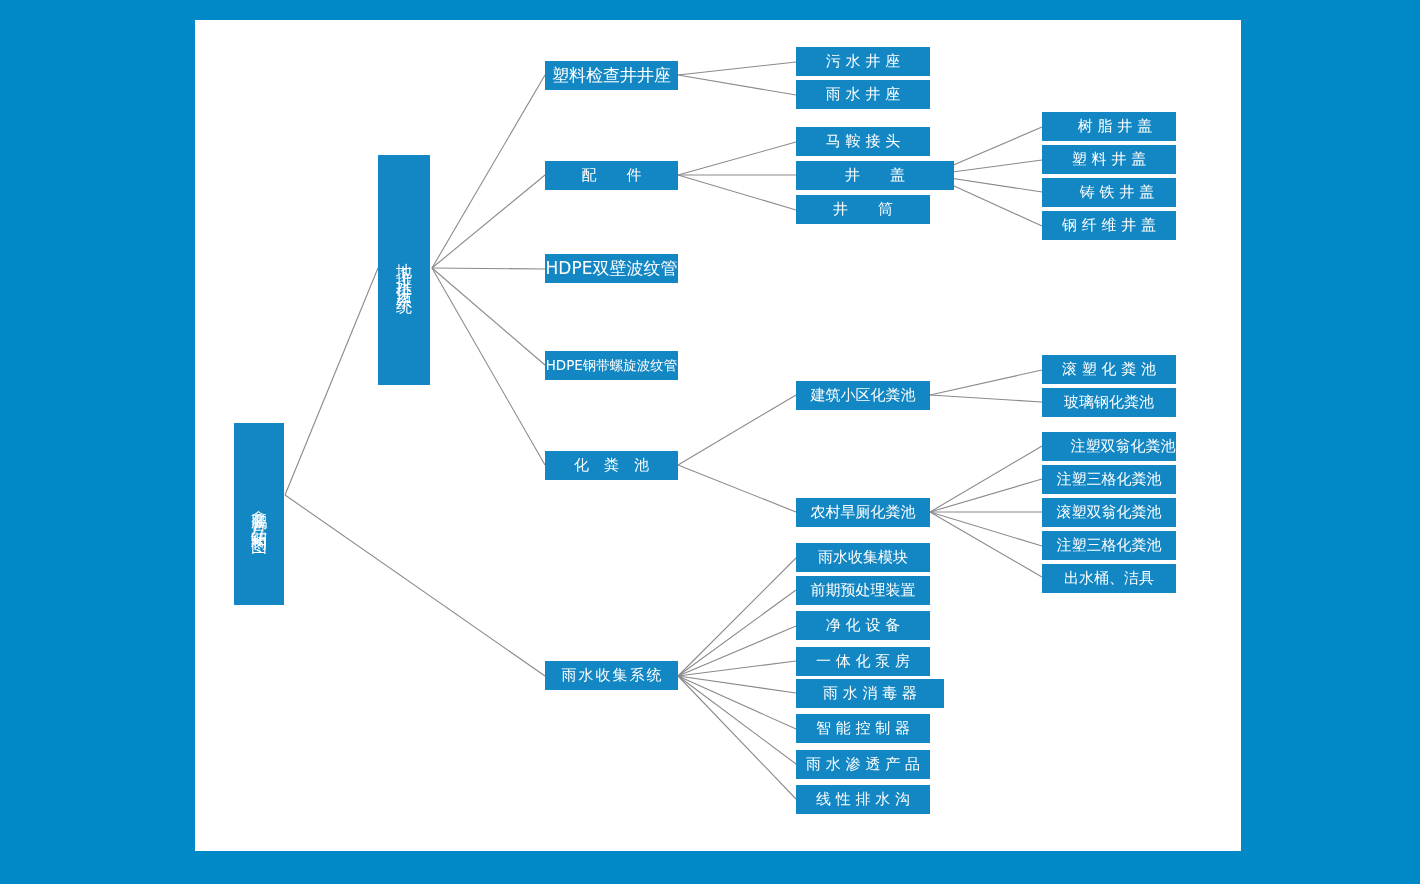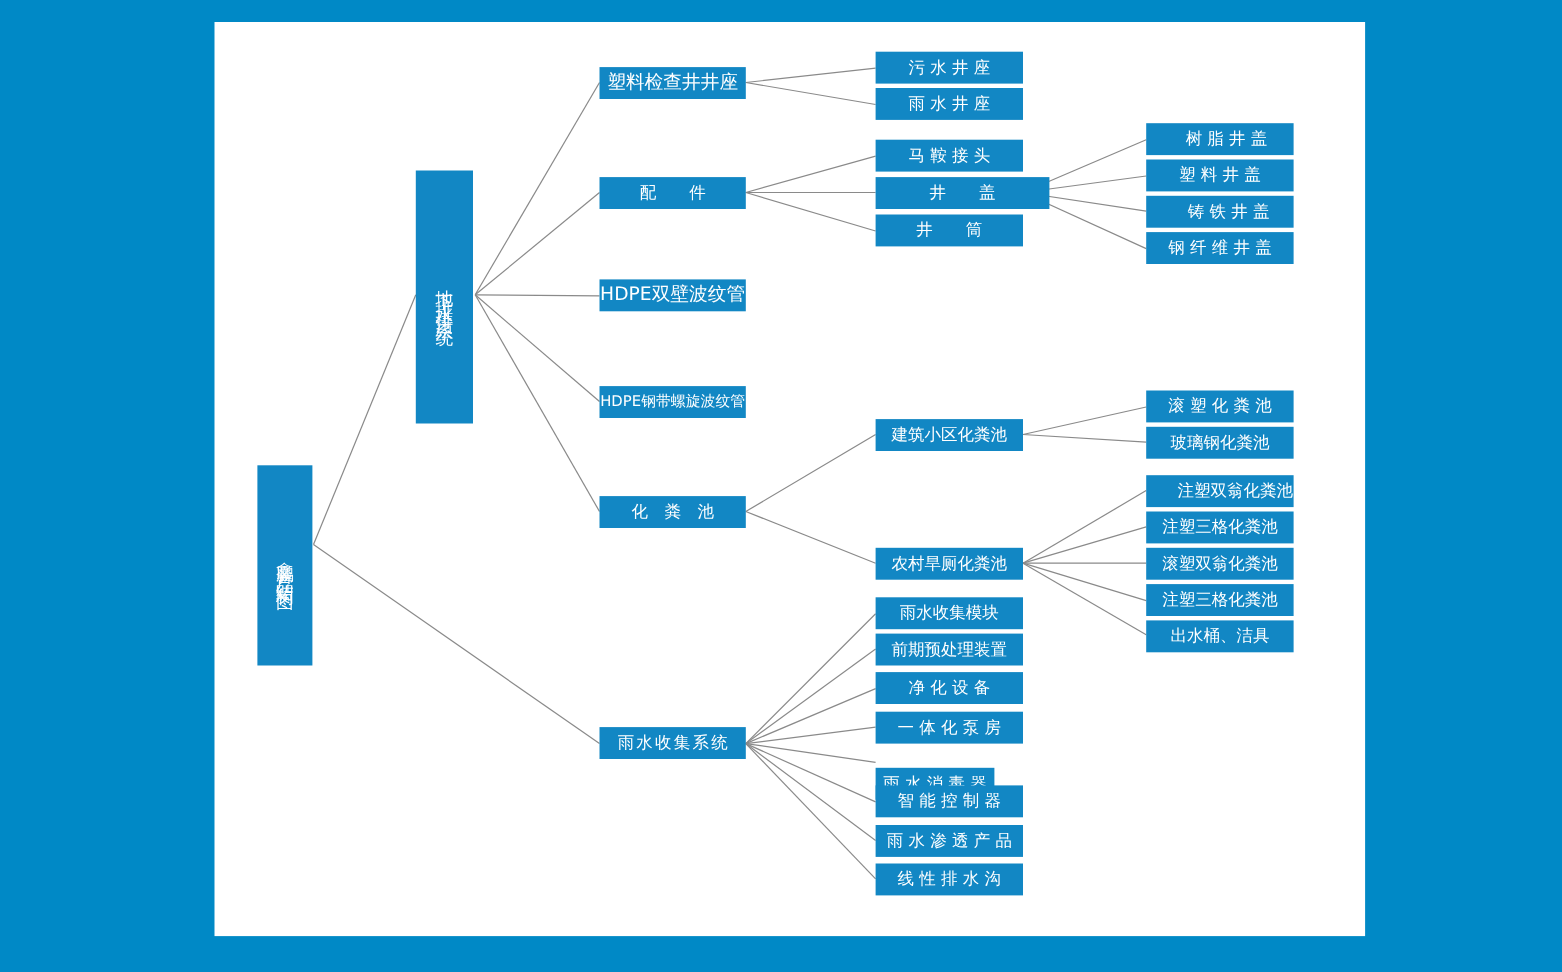--- a/index.html
+++ b/index.html
@@ -132,21 +132,21 @@
     <div class="node lvl3 fs15" style="left:601px; top:141px; width:158px; height:29px;">井　　盖</div>
     <div class="node lvl3 fs15" style="left:601px; top:175px; width:134px; height:29px;">井　　筒</div>
 
     <div class="node lvl3 fs15" style="left:601px; top:361px; width:134px; height:29px;">建筑小区化粪池</div>
     <div class="node lvl3 fs15" style="left:601px; top:478px; width:134px; height:29px;">农村旱厕化粪池</div>
 
     <div class="node lvl3 fs15" style="left:601px; top:523px; width:134px; height:29px;">雨水收集模块</div>
     <div class="node lvl3 fs15" style="left:601px; top:556px; width:134px; height:29px;">前期预处理装置</div>
     <div class="node lvl3 fs15" style="left:601px; top:591px; width:134px; height:29px;">净 化 设 备</div>
     <div class="node lvl3 fs15" style="left:601px; top:627px; width:134px; height:29px;">一 体 化 泵 房</div>
-    <div class="node lvl3 fs15" style="left:601px; top:678px; width:108px; height:29px;">雨 水 消 毒 器</div>
+    <div class="node lvl3 fs15" style="left:601px; top:659px; width:148px; height:29px;">雨 水 消 毒 器</div>
     <div class="node lvl3 fs15" style="left:601px; top:694px; width:134px; height:29px;">智 能 控 制 器</div>
     <div class="node lvl3 fs15" style="left:601px; top:730px; width:134px; height:29px;">雨 水 渗 透 产 品</div>
     <div class="node lvl3 fs15" style="left:601px; top:765px; width:134px; height:29px;">线 性 排 水 沟</div>
 
     <div class="node lvl3 fs15" style="left:847px; top:92px; width:134px; height:29px;padding-left:12px;">树 脂 井 盖</div>
     <div class="node lvl3 fs15" style="left:847px; top:125px; width:134px; height:29px;">塑 料 井 盖</div>
     <div class="node lvl3 fs15" style="left:847px; top:158px; width:134px; height:29px;padding-left:16px;">铸 铁 井 盖</div>
     <div class="node lvl3 fs15" style="left:847px; top:191px; width:134px; height:29px;">钢 纤 维 井 盖</div>
 
     <div class="node lvl3 fs15" style="left:847px; top:335px; width:134px; height:29px;">滚 塑 化 粪 池</div>

